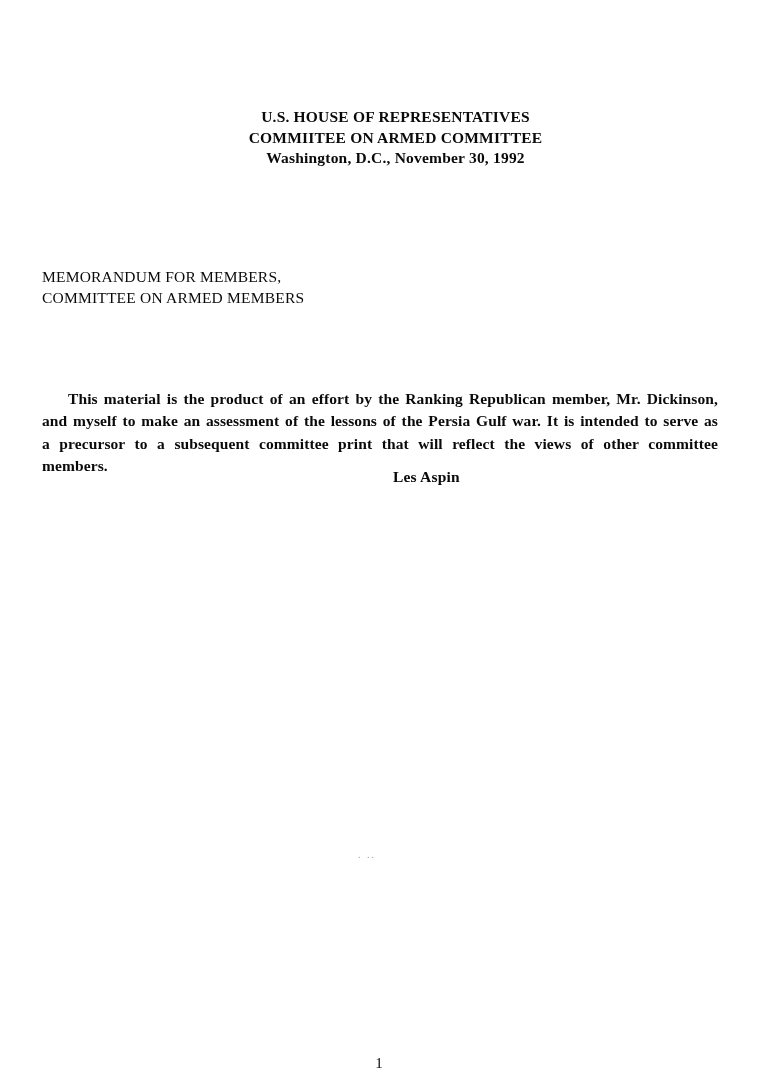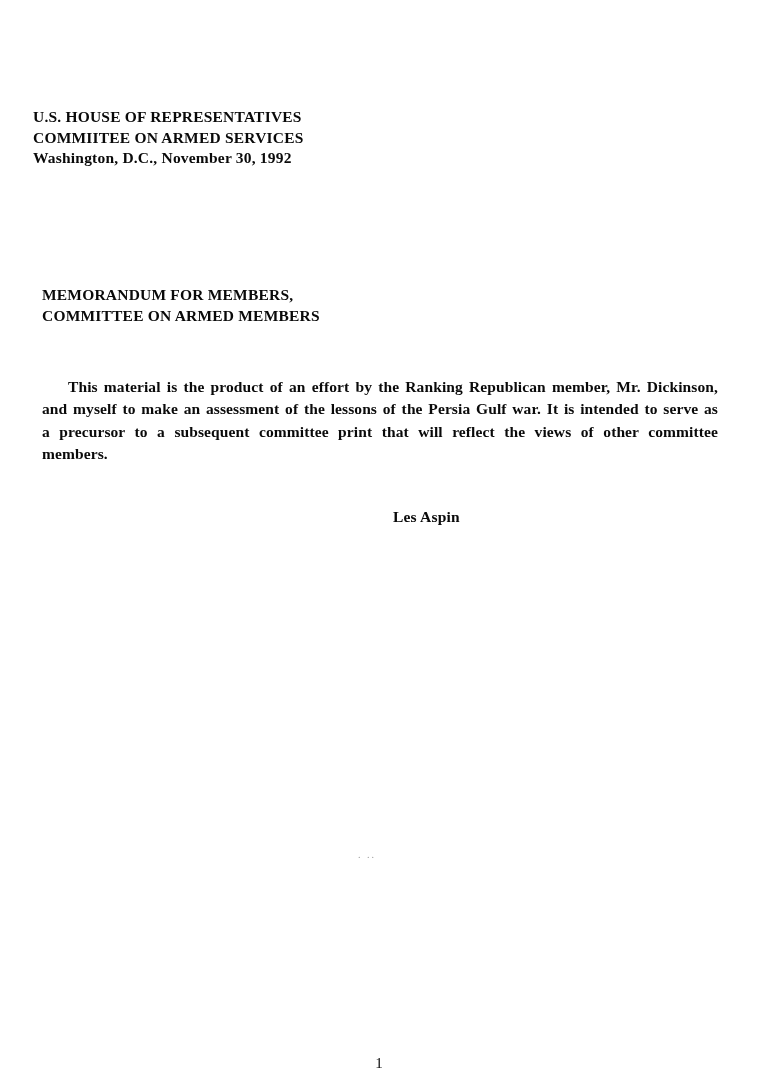--- a/index.html
+++ b/index.html
@@ -18,51 +18,52 @@
   .page {
     position: absolute;
     inset: 0;
     background: #ffffff;
   }
   .letterhead {
     position: absolute;
     top: 107px;
     left: 0;
     right: 0;
+    text-align: center;
     font-weight: bold;
     font-size: 15.5px;
     line-height: 20.5px;
     letter-spacing: 0.2px;
     padding-left: 33px;
   }
   .memo-heading {
     position: absolute;
-    top: 285px;
+    top: 267px;
     left: 42px;
-    font-weight: bold;
+    font-weight: normal;
     font-size: 15.5px;
     line-height: 20.5px;
     letter-spacing: 0.2px;
   }
   .body-paragraph {
     position: absolute;
-    top: 360px;
+    top: 372px;
     left: 42px;
     width: 676px;
     font-weight: bold;
     font-size: 15.5px;
     line-height: 22.5px;
     text-align: justify;
     text-indent: 26px;
     letter-spacing: 0.1px;
     word-spacing: 1.5px;
   }
   .signature-block {
     position: absolute;
-    top: 506px;
+    top: 466px;
     left: 393px;
     font-weight: bold;
     font-size: 15.5px;
     line-height: 21.5px;
     letter-spacing: 0.2px;
   }
   .scan-artifact {
     position: absolute;
     top: 849px;
     left: 358px;
@@ -80,21 +81,21 @@
     font-weight: normal;
   }
 </style>
 </head>
 <body>
 
 <div class="page">
 
   <div class="letterhead">
     <div>U.S. HOUSE OF REPRESENTATIVES</div>
-    <div>COMMIITEE ON ARMED SERVICES</div>
+    <div>COMMIITEE ON ARMED COMMITTEE</div>
     <div>Washington, D.C., November 30, 1992</div>
   </div>
 
   <div class="memo-heading">
     <div>MEMORANDUM FOR MEMBERS,</div>
     <div>COMMITTEE ON ARMED MEMBERS</div>
   </div>
 
   <p class="body-paragraph">This material is the product of an effort by the Ranking Republican member, Mr. Dickinson, and myself to make an assessment of the lessons of the Persia Gulf war. It is intended to serve as a precursor to a subsequent committee print that will reflect the views of other committee members.</p>
 

